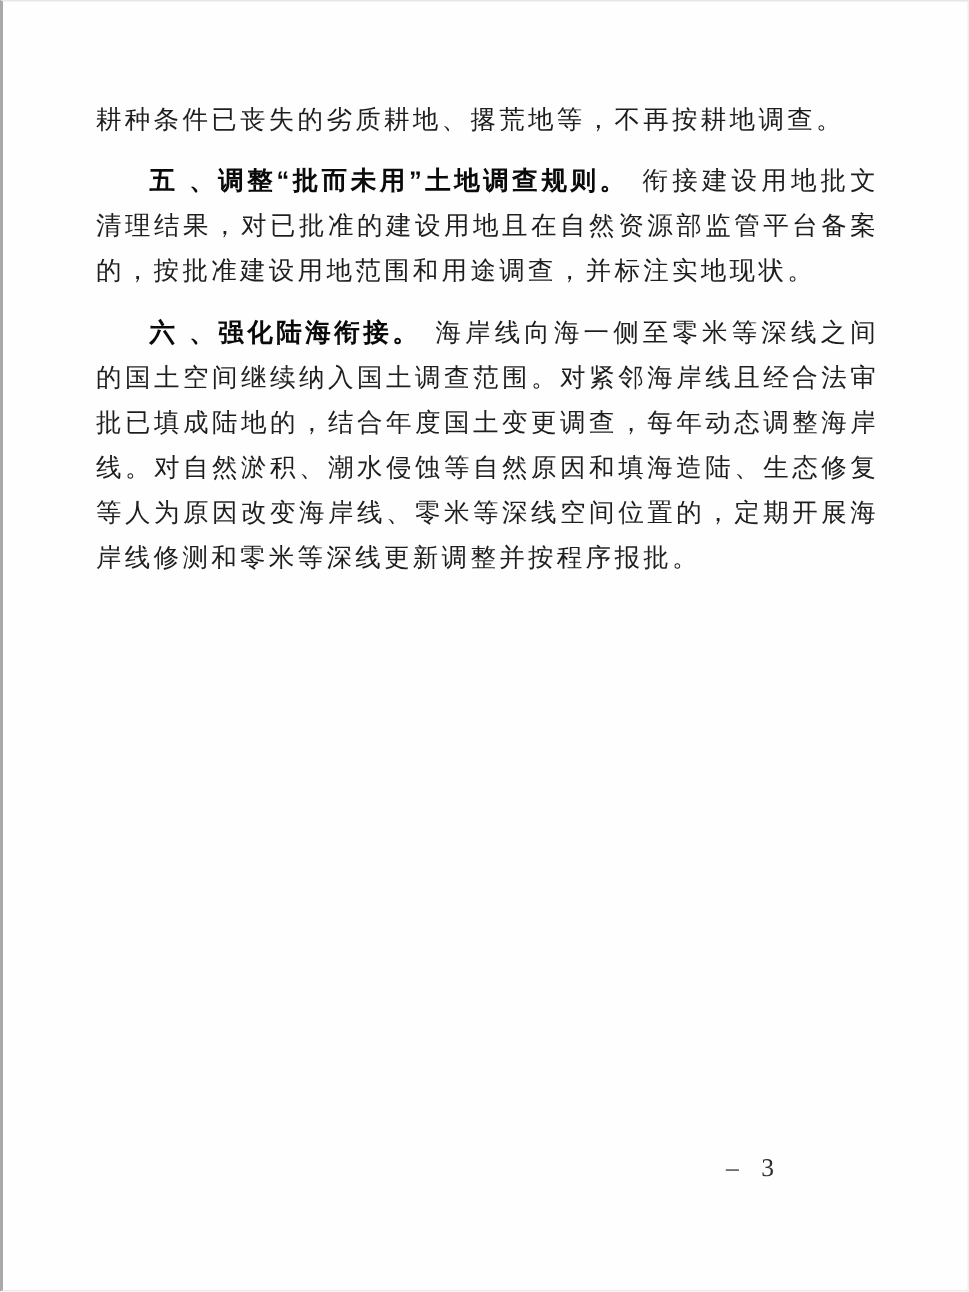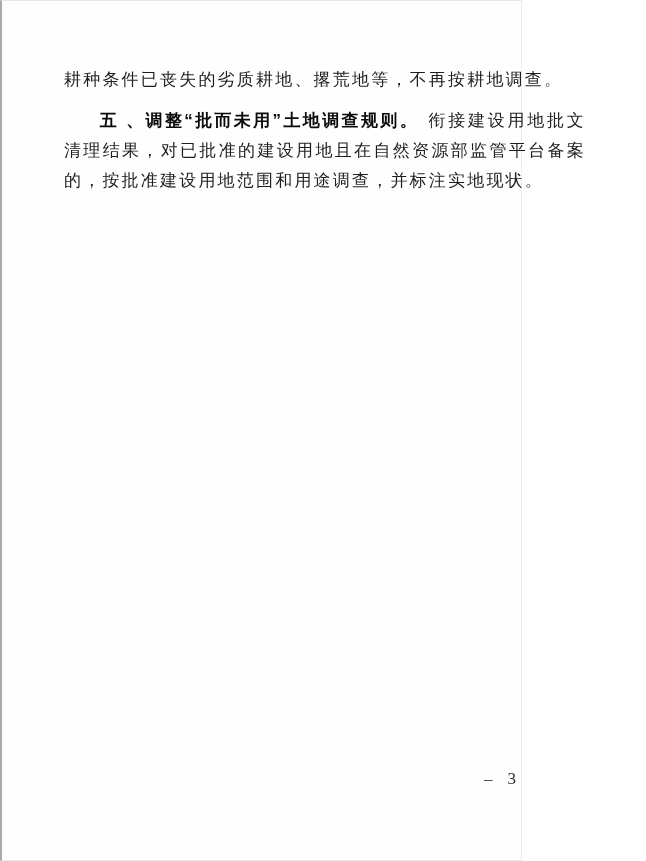--- a/index.html
+++ b/index.html
@@ -5,21 +5,21 @@
   html, body {
     margin: 0;
     padding: 0;
     background: #ffffff;
     width: 646px;
     height: 861px;
     overflow: hidden;
   }
   .page {
     position: relative;
-    width: 522px;
+    width: 646px;
     height: 861px;
     box-sizing: border-box;
     background: #fefefe;
     border-left: 2px solid #a9a9a9;
     border-top: 1px solid #e6e6e6;
     border-right: 1px solid #ededed;
     border-bottom: 1px solid #e9e9e9;
   }
   .content {
     position: absolute;
@@ -74,20 +74,23 @@
 
     <p class="para no-indent">
       <span>耕种条件已丧失的劣质耕地、撂荒地等，不再按耕地调查。</span>
     </p>
 
 
     <p class="para">
       <span class="section-heading">五 、调整“批而未用”土地调查规则。</span><span>衔接建设用地批文清理结果，对已批准的建设用地且在自然资源部监管平台备案的，按批准建设用地范围和用途调查，并标注实地现状。</span>
     </p>
 
+    <p class="para">
+      <span class="section-heading">六 、强化陆海衔接。</span><span>海岸线向海一侧至零米等深线之间的国土空间继续纳入国土调查范围。对紧邻海岸线且经合法审批已填成陆地的，结合年度国土变更调查，每年动态调整海岸线。对自然淤积、潮水侵蚀等自然原因和填海造陆、生态修复等人为原因改变海岸线、零米等深线空间位置的，定期开展海岸线修测和零米等深线更新调整并按程序报批。</span>
+    </p>
 
 
   </div>
 
   <div class="page-number">
     <span>–</span>
     <span>3</span>
   </div>
 
 </div>

